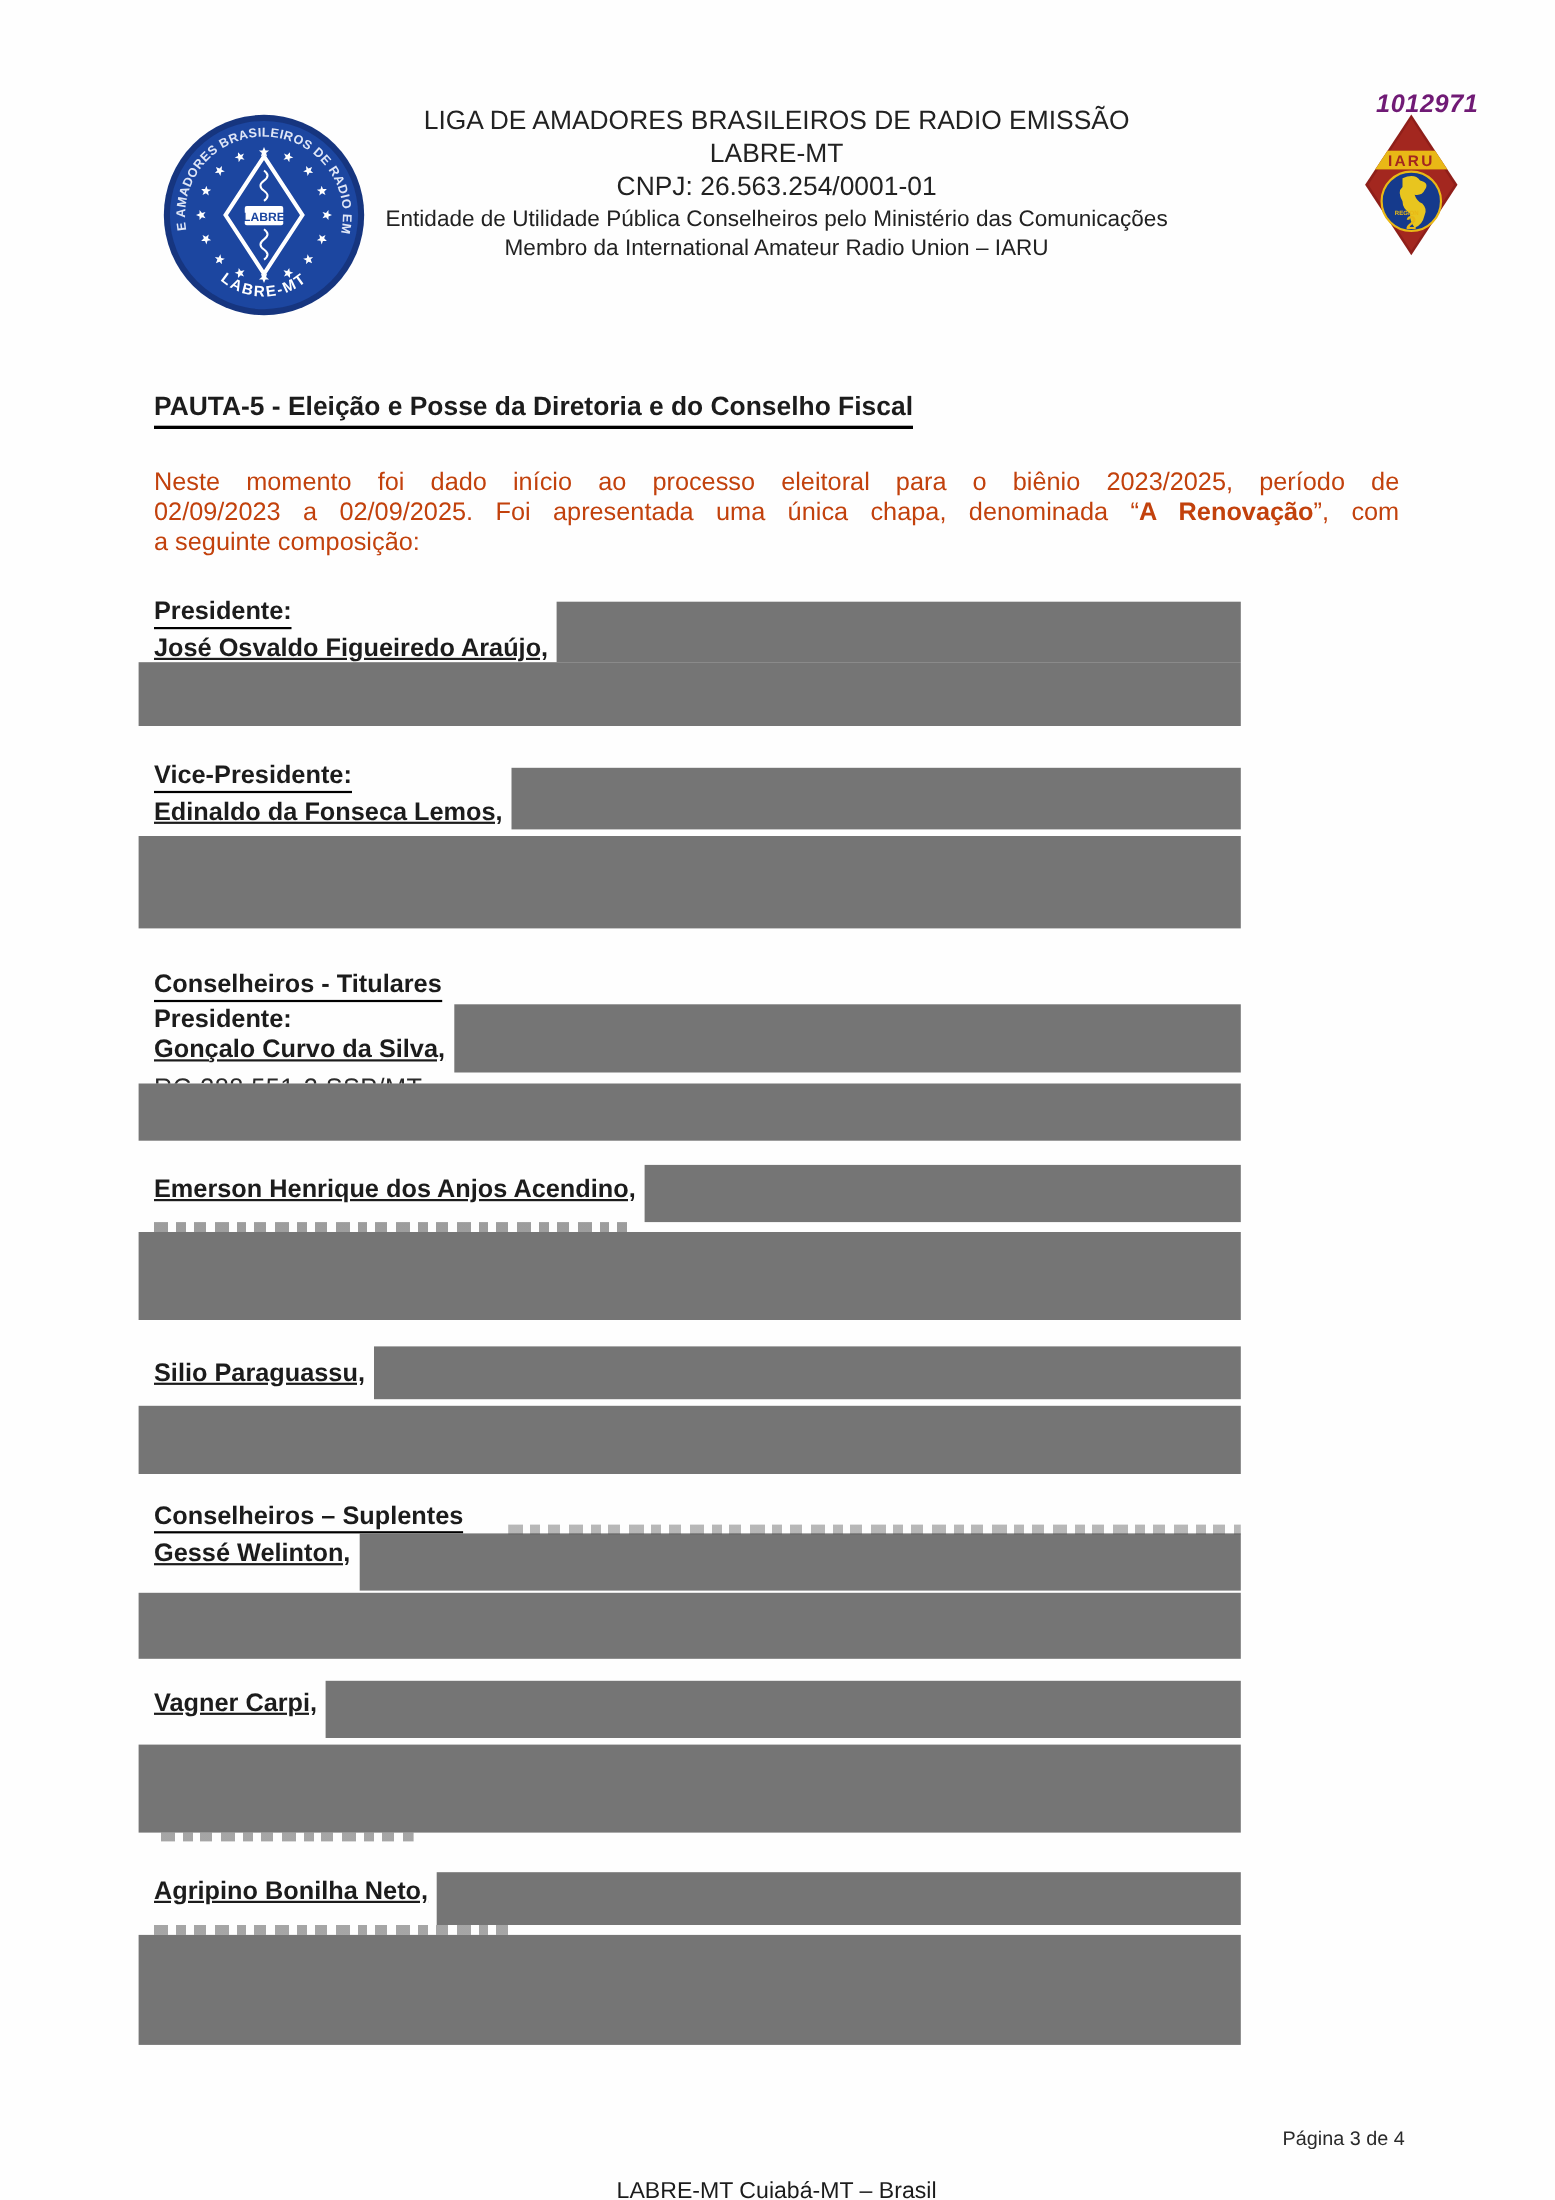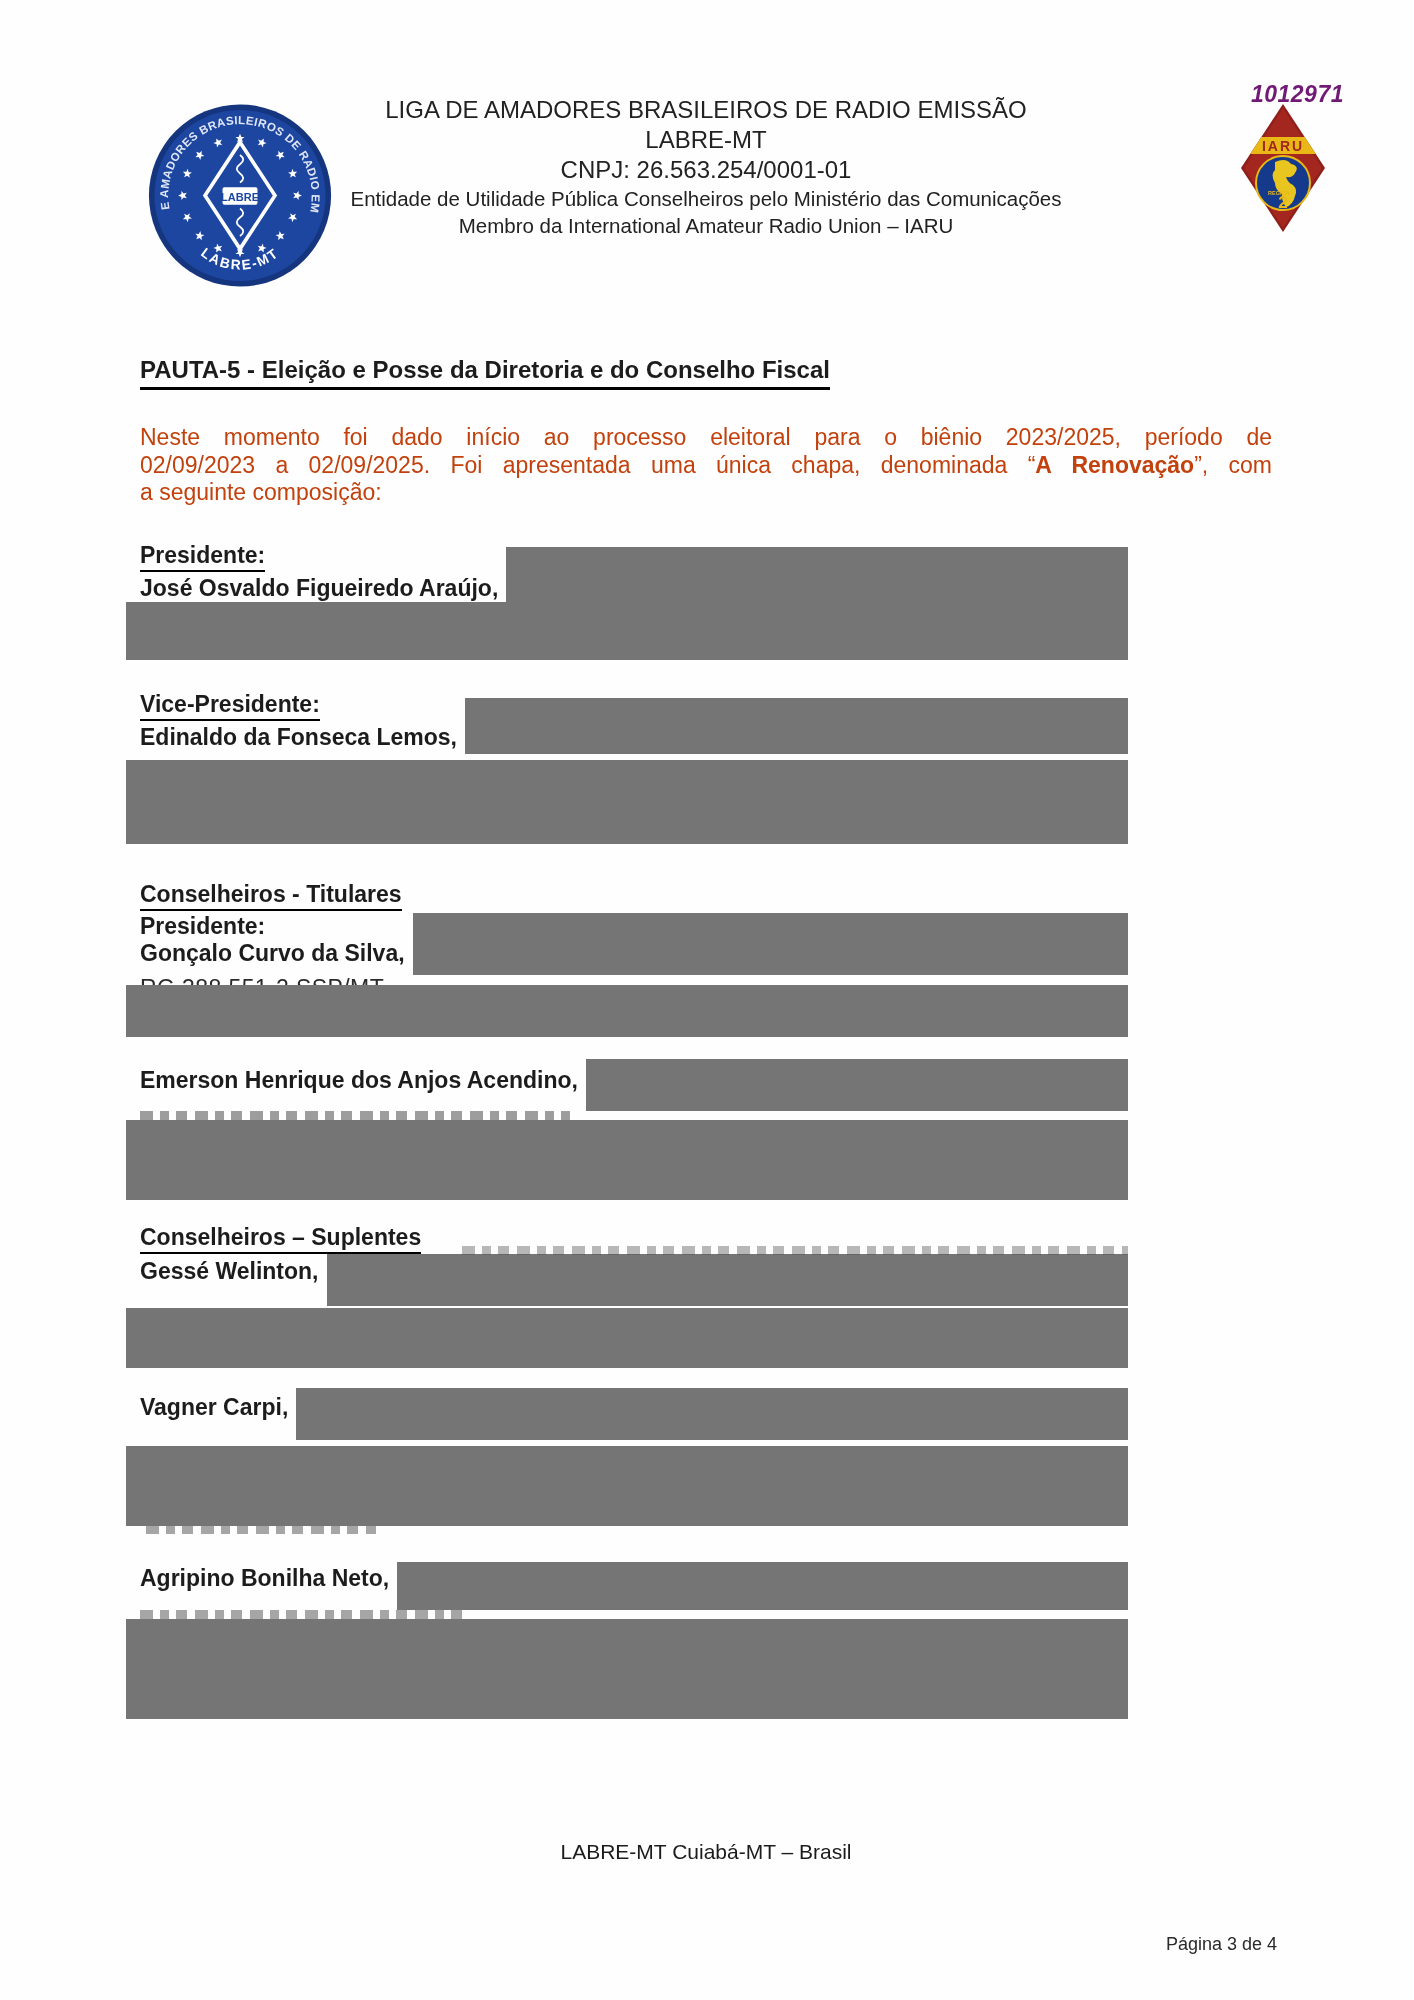--- a/index.html
+++ b/index.html
@@ -30,21 +30,21 @@
   .pauta-title span{display:inline-block;border-bottom:3px solid #000;padding-bottom:2px;}
   .intro{margin-top:34px;font-size:23px;line-height:27.5px;color:#c2410c;}
   .intro .jline{text-align:justify;text-align-last:justify;}
   .bold{font-weight:bold;}
   
   .section{position:relative;}
   .sec-heading{font-size:23px;line-height:27px;font-weight:bold;}
   .sec-heading span{display:inline-block;border-bottom:2px solid #000;padding-bottom:1px;}
   .sub-heading{font-size:23px;line-height:27px;font-weight:bold;}
   .name-row{display:flex;align-items:flex-start;}
-  .name{font-size:23px;line-height:27px;font-weight:bold;white-space:nowrap;flex:none;}
+  .name{font-size:23px;line-height:27px;font-weight:bold;white-space:nowrap;flex:none;text-decoration:underline;}
   .redact{background:#757575;}
   .redact-side{flex:1;margin-left:8px;margin-right:144px;}
   .redact-full{width:1002px;margin-left:-14px;}
   .left-col{flex:none;}
   
   .sliver{
     height:9px;overflow:hidden;opacity:.55;
     background:repeating-linear-gradient(90deg,#4d4d4d 0 13px,transparent 13px 20px,#4d4d4d 20px 29px,transparent 29px 36px,#4d4d4d 36px 47px,transparent 47px 55px);
   }
   .sliver-text{height:10px;overflow:hidden;font-size:23px;line-height:27px;color:#2a2a2a;letter-spacing:.4px;}
@@ -201,20 +201,27 @@
 
     <div class="section sec3">
       <div class="name-row">
         <span class="name">Emerson Henrique dos Anjos Acendino,</span>
         <div class="redact redact-side"></div>
       </div>
       <div class="sliver"></div>
       <div class="redact redact-full"></div>
     </div>
 
+    <div class="section sec4">
+      <div class="name-row">
+        <span class="name">Silio Paraguassu,</span>
+        <div class="redact redact-side"></div>
+      </div>
+      <div class="redact redact-full"></div>
+    </div>
 
     <div class="section sec5">
       <div class="sliver sliver-top"></div>
       <div class="sec-heading"><span>Conselheiros – Suplentes</span></div>
       <div class="name-row">
         <span class="name">Gessé Welinton,</span>
         <div class="redact redact-side"></div>
       </div>
       <div class="redact redact-full"></div>
     </div>

